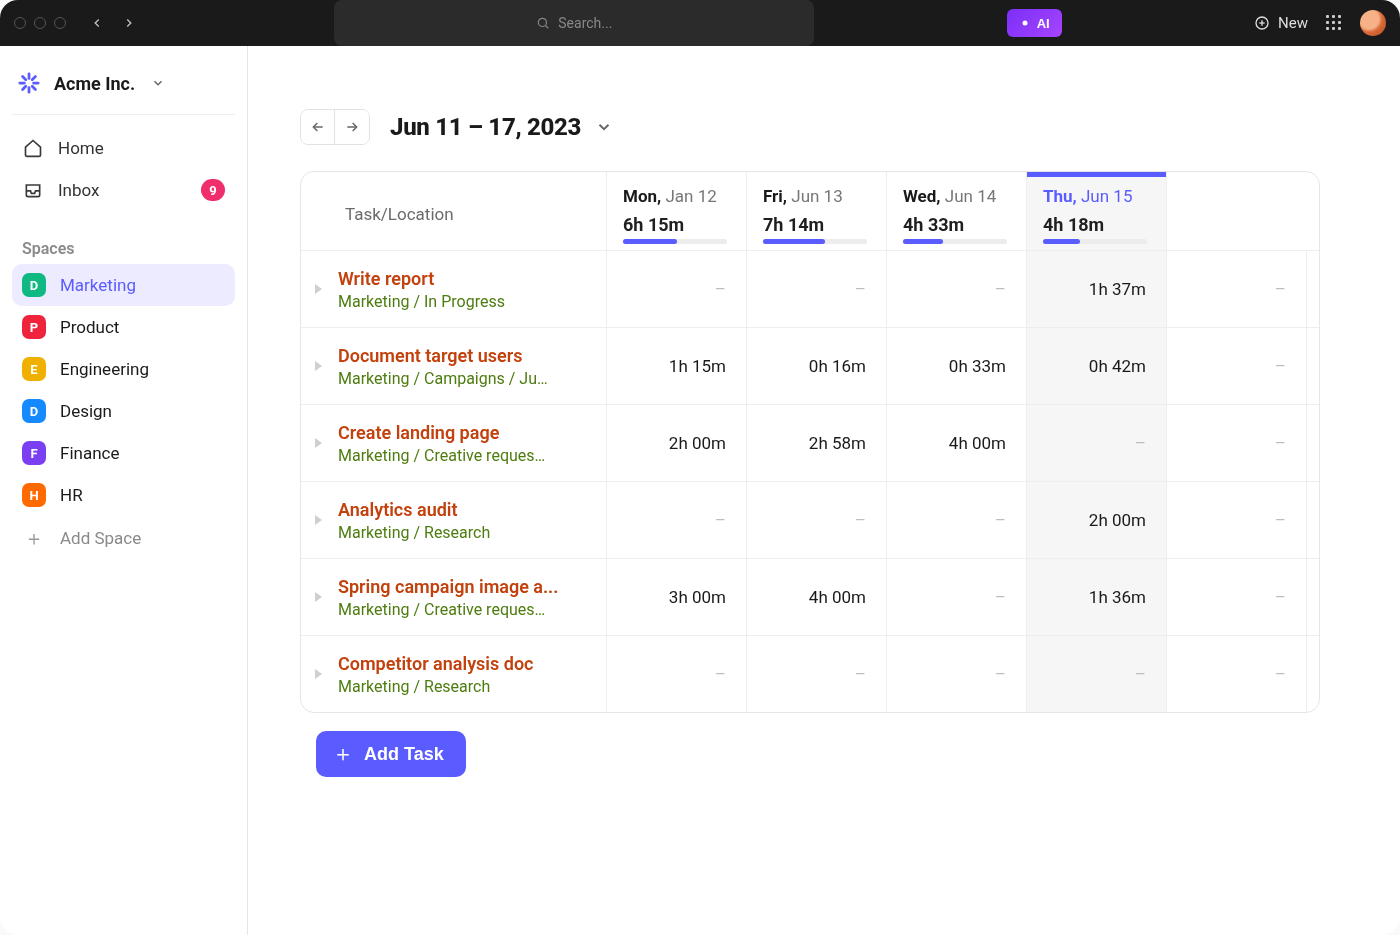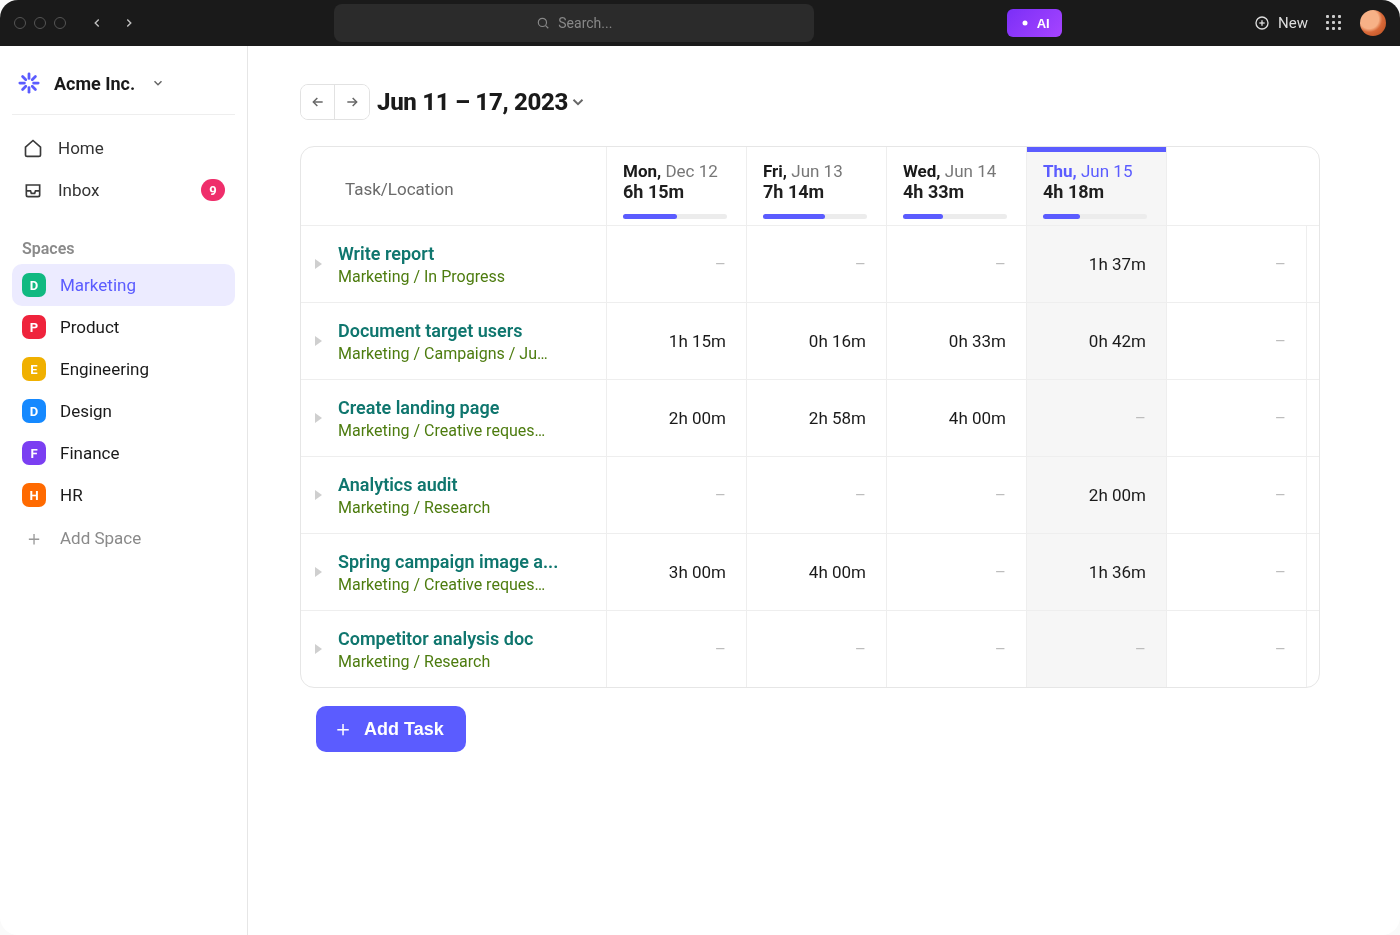--- a/index.html
+++ b/index.html
@@ -27,21 +27,21 @@
   .tb-nav { display: flex; gap: 6px; }
   .tb-nav button { background: transparent; border: none; color: #bbb; font-size: 18px; cursor: pointer; padding: 2px 6px; }
   .search {
     flex: 0 0 480px;
     margin-left: auto;
     margin-right: auto;
     display: flex;
     align-items: center;
     background: #2b2b2b;
     border-radius: 8px;
-    height: 38px;
+    height: 46px;
     padding: 0 14px;
     gap: 8px;
     justify-content: center;
     color: #888;
     font-size: 14px;
   }
   .ai-btn {
     background: linear-gradient(135deg, #7b2ff7, #a644ff);
     color: #fff;
     border: none;
@@ -122,21 +122,21 @@
     padding: 10px 10px; border-radius: 10px;
     color: #8a8a8a; font-size: 17px; cursor: pointer;
   }
   .add-space .plus-sq {
     width: 24px; height: 24px; display: flex; align-items: center; justify-content: center;
     color: #9a9a9a; font-size: 20px; font-weight: 400;
   }
 
   
   .content { flex: 1; padding: 38px 0 0 52px; overflow: hidden; position: relative; }
-  .date-row { display: flex; align-items: center; gap: 7px; margin-bottom: 26px; }
+  .date-row { display: flex; align-items: center; gap: 20px; margin-bottom: 26px; margin-top: 25px; }
   .arrow-box { display: flex; border: 1px solid #e2e2e2; border-radius: 8px; overflow: hidden; }
   .arrow-box button {
     background: #fff; border: none; width: 34px; height: 34px;
     display: flex; align-items: center; justify-content: center;
     color: #666; cursor: pointer;
   }
   .arrow-box button:first-child { border-right: 1px solid #e2e2e2; }
   .date-title { font-size: 24px; font-weight: 800; letter-spacing: -0.3px; }
   .date-caret { color: #666; margin-left: -6px; }
 
@@ -158,21 +158,21 @@
     border-right: 1px solid #eee;
     position: relative;
   }
   .thcell:first-child {
     display: flex; align-items: center;
     font-size: 17px; color: #6b6b6b; font-weight: 400;
     padding-left: 44px;
   }
   .thcell .dayline { font-size: 17px; color: #777; white-space: nowrap; }
   .thcell .dayline .dow { color: #1a1a1a; font-weight: 700; }
-  .thcell .hours { margin-top: 0; font-size: 18px; font-weight: 700; color: #1f1f1f; }
+  .thcell .hours { margin-top: 8px; font-size: 18px; font-weight: 700; color: #1f1f1f; }
   .thcell .pbar {
     position: absolute; bottom: 6px; left: 16px;
     width: 104px; height: 5px; background: #ececec; border-radius: 3px;
   }
   .thcell .pbar span { display: block; height: 100%; background: #5b5cff; border-radius: 3px; }
   .thcell.today {
     background: #f6f6f6;
   }
   .thcell.today .dow, .thcell.today .dd { color: #5b5cff; }
   .today-bar {
@@ -196,21 +196,21 @@
   }
   .tri {
     width: 0; height: 0;
     border-top: 5px solid transparent;
     border-bottom: 5px solid transparent;
     border-left: 7px solid #cfcfcf;
     flex: 0 0 auto;
     margin-right: 4px;
   }
   .task-text { display: flex; flex-direction: column; gap: 3px; overflow: hidden; }
-  .task-text .t1 { font-size: 18px; font-weight: 600; color: #0f766e; white-space: nowrap; overflow: hidden; text-overflow: ellipsis; }
+  .task-text .t1 { font-size: 18px; font-weight: 600; color: #c2410c; white-space: nowrap; overflow: hidden; text-overflow: ellipsis; }
   .task-text .t2 { font-size: 16px; color: #4d7c0f; white-space: nowrap; overflow: hidden; text-overflow: ellipsis; }
 
   .add-task-btn {
     margin-top: 18px;
     margin-bottom: 24px;
     margin-left: 16px;
     background: #5b5cff;
     color: #fff;
     border: none;
     border-radius: 10px;
@@ -379,21 +379,21 @@
         </svg>
     </div>
 
     <div class="sheet">
       <div class="thead" id="thead-row">
         <div class="thcell">
           <span>Task/Location</span>
         </div>
 
       <div class="thcell">
-            <div class="dayline"><span class="dow">Mon,</span> <span class="dd">Dec 12</span></div>
+            <div class="dayline"><span class="dow">Mon,</span> <span class="dd">Jan 12</span></div>
             <div class="hours">6h 15m</div>
             <div class="pbar">
               <span style="width:52%"></span>
             </div>
           </div>
           <div class="thcell">
             <div class="dayline"><span class="dow">Fri,</span> <span class="dd">Jun 13</span></div>
             <div class="hours">7h 14m</div>
             <div class="pbar">
               <span style="width:60%"></span>

